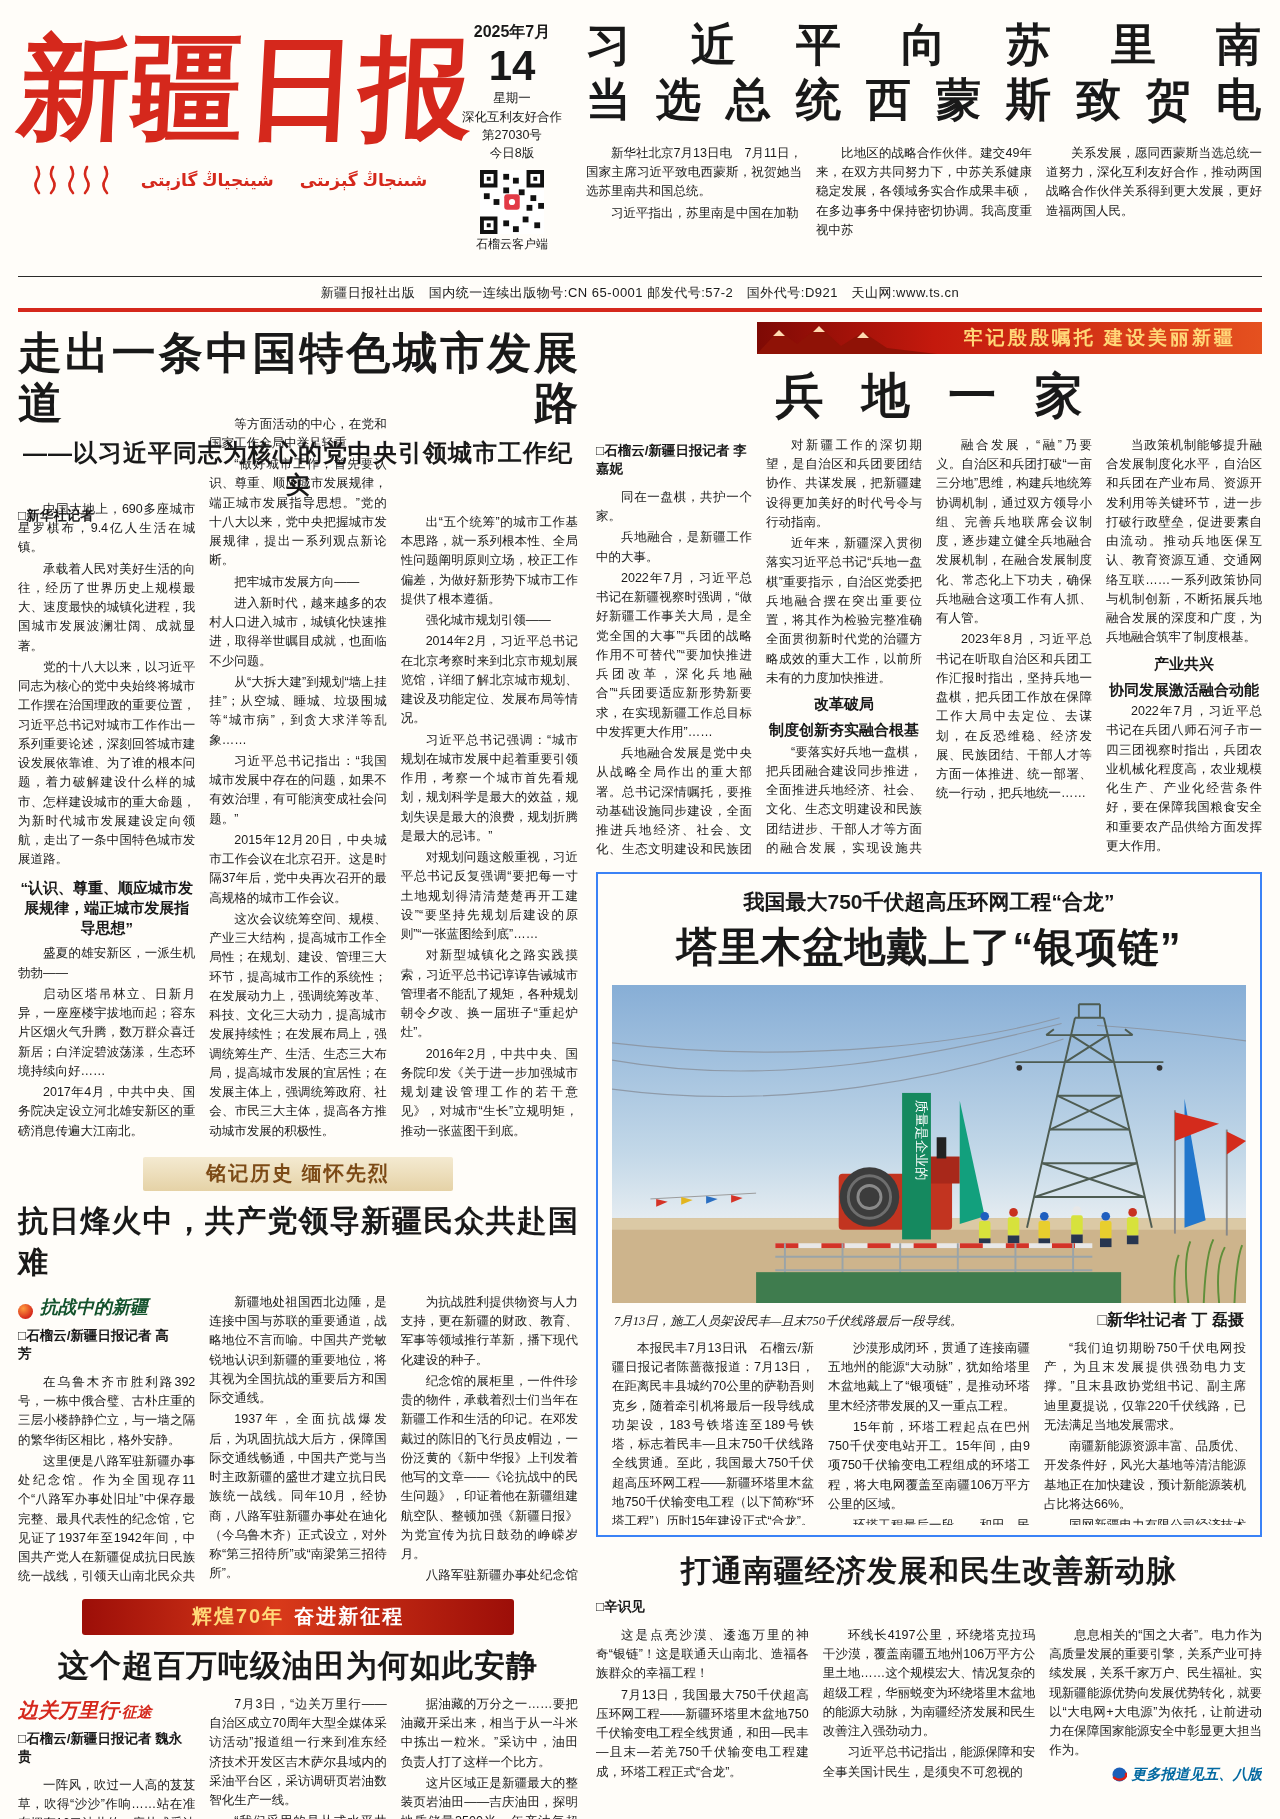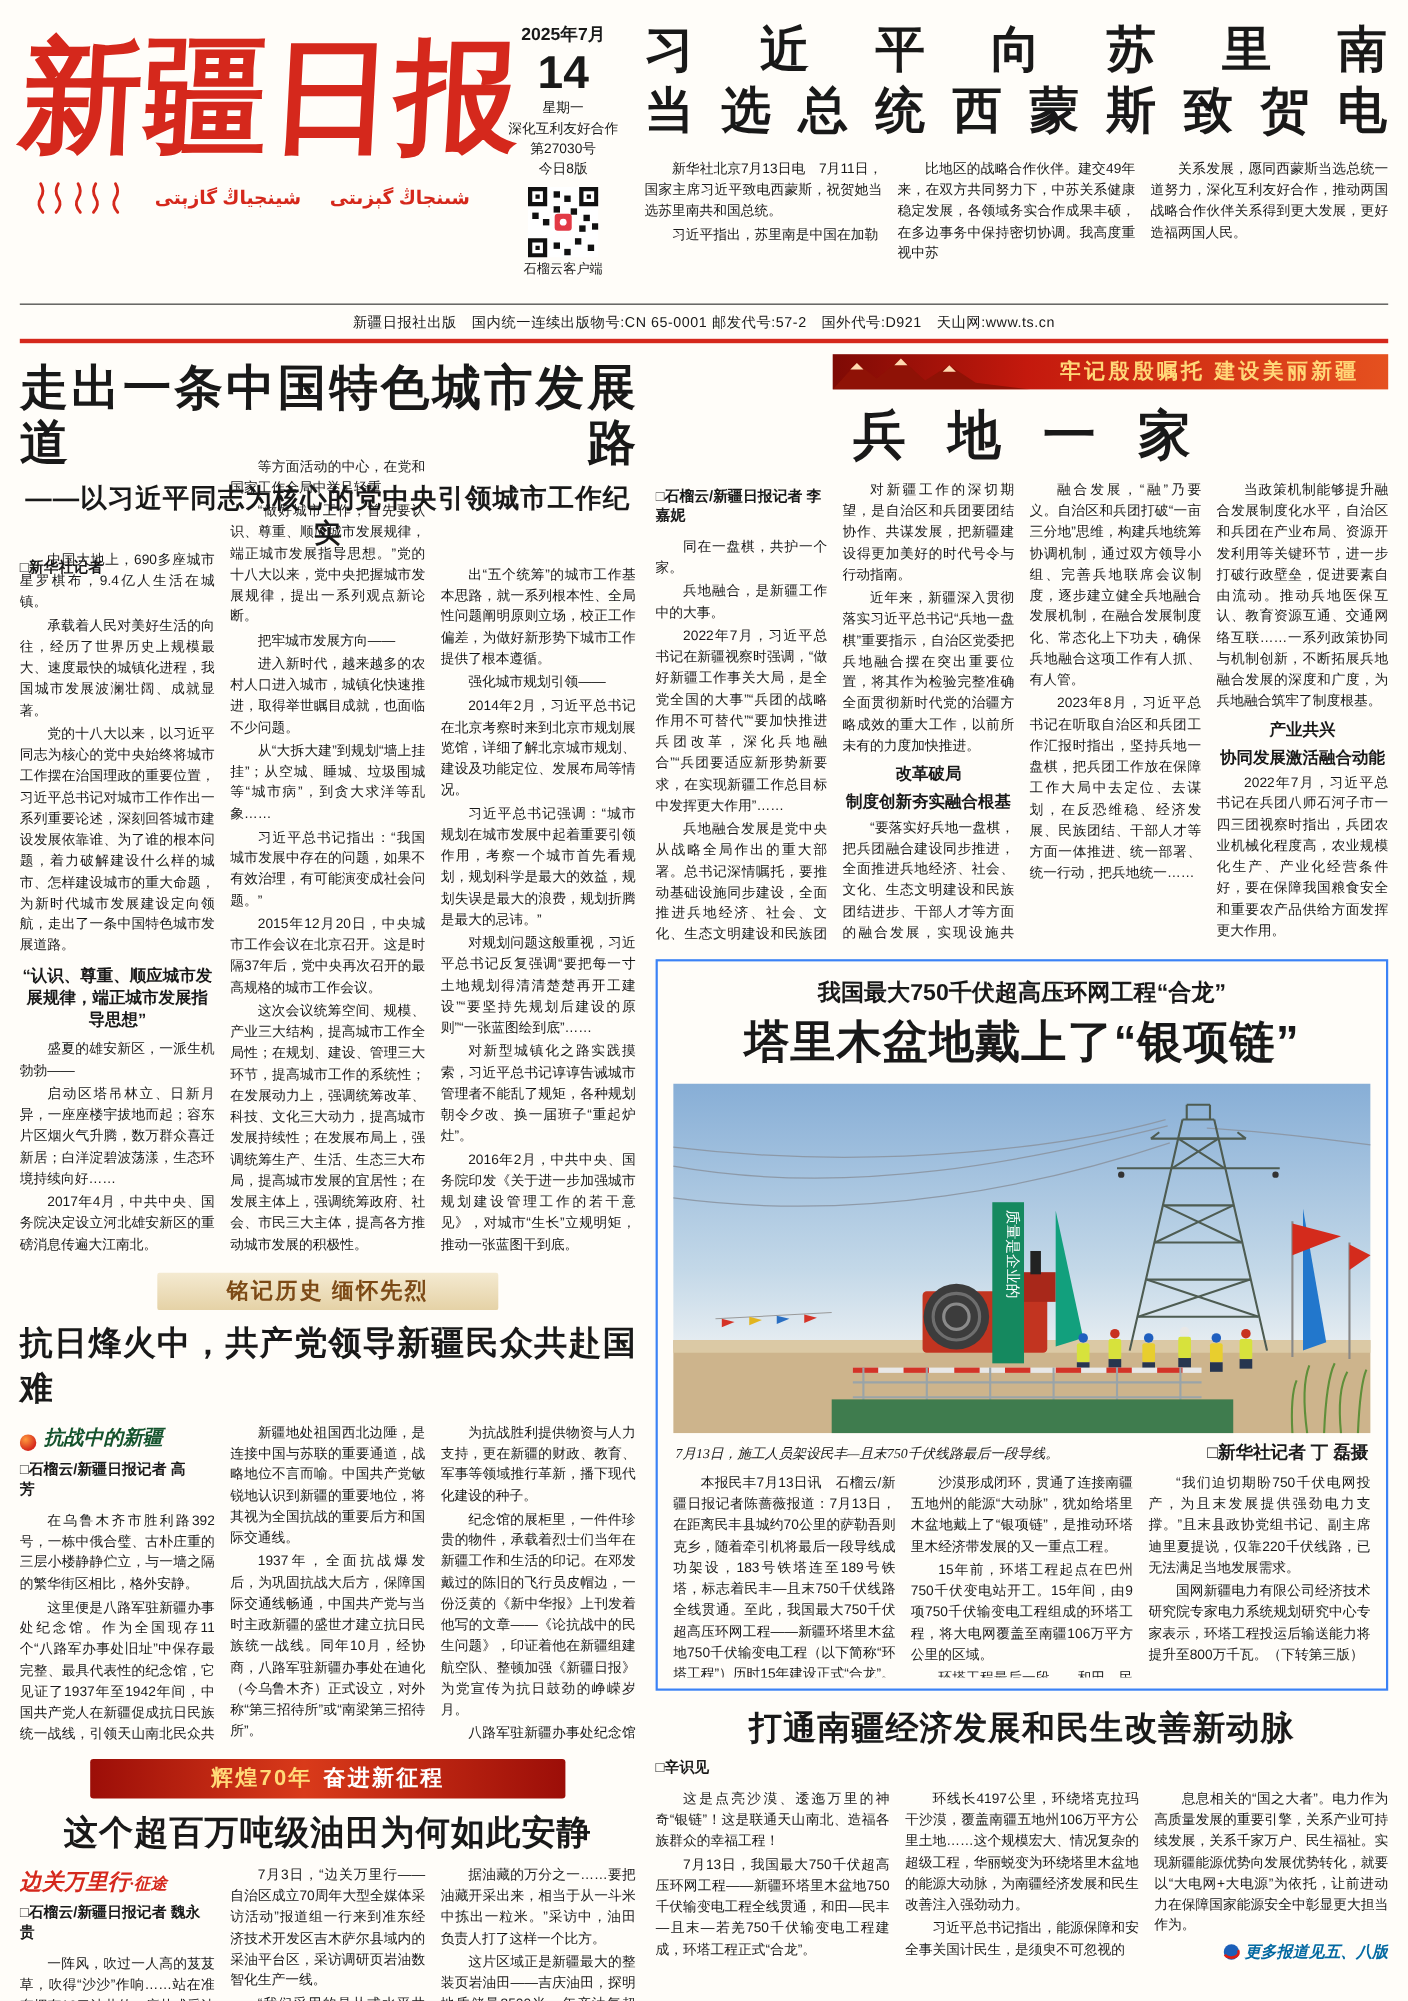--- a/index.html
+++ b/index.html
@@ -431,20 +431,21 @@
           <div class="col">
               <p>本报民丰7月13日讯　石榴云/新疆日报记者陈蔷薇报道：7月13日，在距离民丰县城约70公里的萨勒吾则克乡，随着牵引机将最后一段导线成功架设，183号铁塔连至189号铁塔，标志着民丰—且末750千伏线路全线贯通。至此，我国最大750千伏超高压环网工程——新疆环塔里木盆地750千伏输变电工程（以下简称“环塔工程”）历时15年建设正式“合龙”。</p>
             </div>
           <div class="col">
               <p>沙漠形成闭环，贯通了连接南疆五地州的能源“大动脉”，犹如给塔里木盆地戴上了“银项链”，是推动环塔里木经济带发展的又一重点工程。</p>
               <p>15年前，环塔工程起点在巴州750千伏变电站开工。15年间，由9项750千伏输变电工程组成的环塔工程，将大电网覆盖至南疆106万平方公里的区域。</p>
               <p>环塔工程最后一段——和田—民丰—且末—若羌750千伏输变电工程建成后，且末县域接入750千伏电网。</p>
             </div>
           <div class="col">
               <p>“我们迫切期盼750千伏电网投产，为且末发展提供强劲电力支撑。”且末县政协党组书记、副主席迪里夏提说，仅靠220千伏线路，已无法满足当地发展需求。</p>
+              <p>南疆新能源资源丰富、品质优、开发条件好，风光大基地等清洁能源基地正在加快建设，预计新能源装机占比将达66%。</p>
               <p>国网新疆电力有限公司经济技术研究院专家电力系统规划研究中心专家表示，环塔工程投运后输送能力将提升至800万千瓦。（下转第三版）</p>
             </div>
         </div>
       </div>
 
       <article>
         <h1 class="nj-head">打通南疆经济发展和民生改善新动脉</h1>
         <div class="byline">□辛识见</div>
         <div class="cols nj-cols">
           <div class="col">

